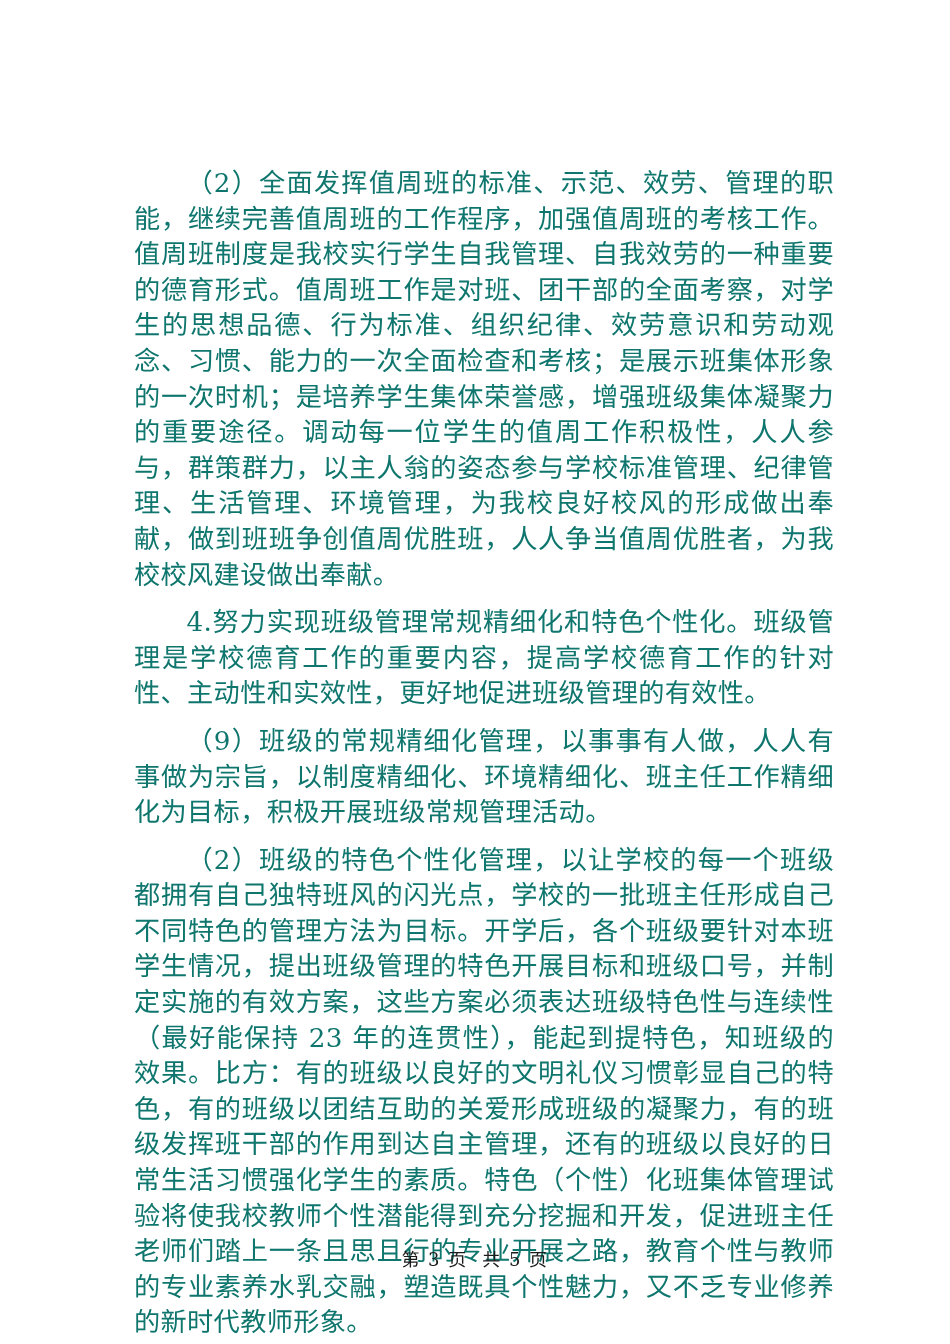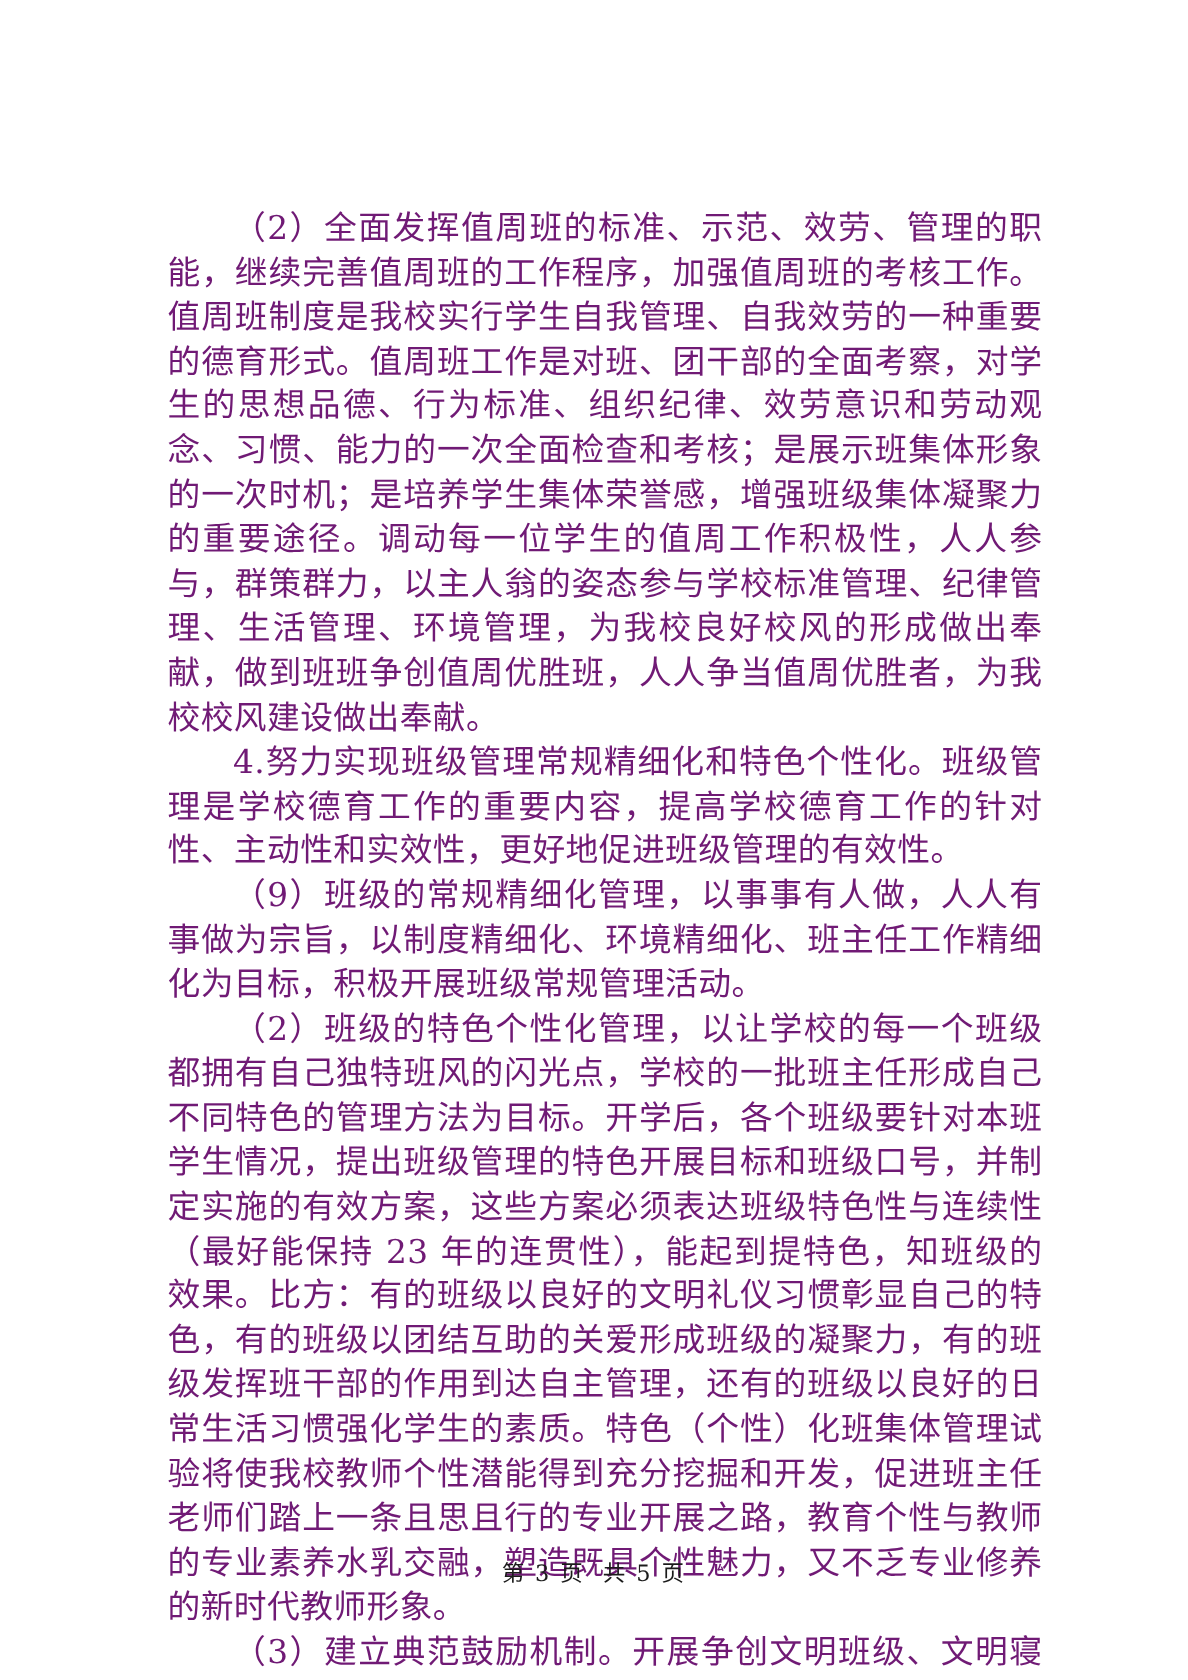--- a/index.html
+++ b/index.html
@@ -34,25 +34,25 @@
 
   .para {
     margin: 0;
     font-size: 26.2px;
     line-height: 35.6px;
     text-align: justify;
     text-justify: inter-ideograph;
     text-indent: 2em;
     letter-spacing: 0.35px;
     word-break: break-all;
-    color: #701a75;
+    color: #0f766e;
   }
 
   .para + .para {
-    margin-top: 0px;
+    margin-top: 12px;
   }
 
   
   .footer {
     position: absolute;
     left: 0;
     right: 0;
     top: 1247px;
     text-align: center;
     font-size: 18px;

